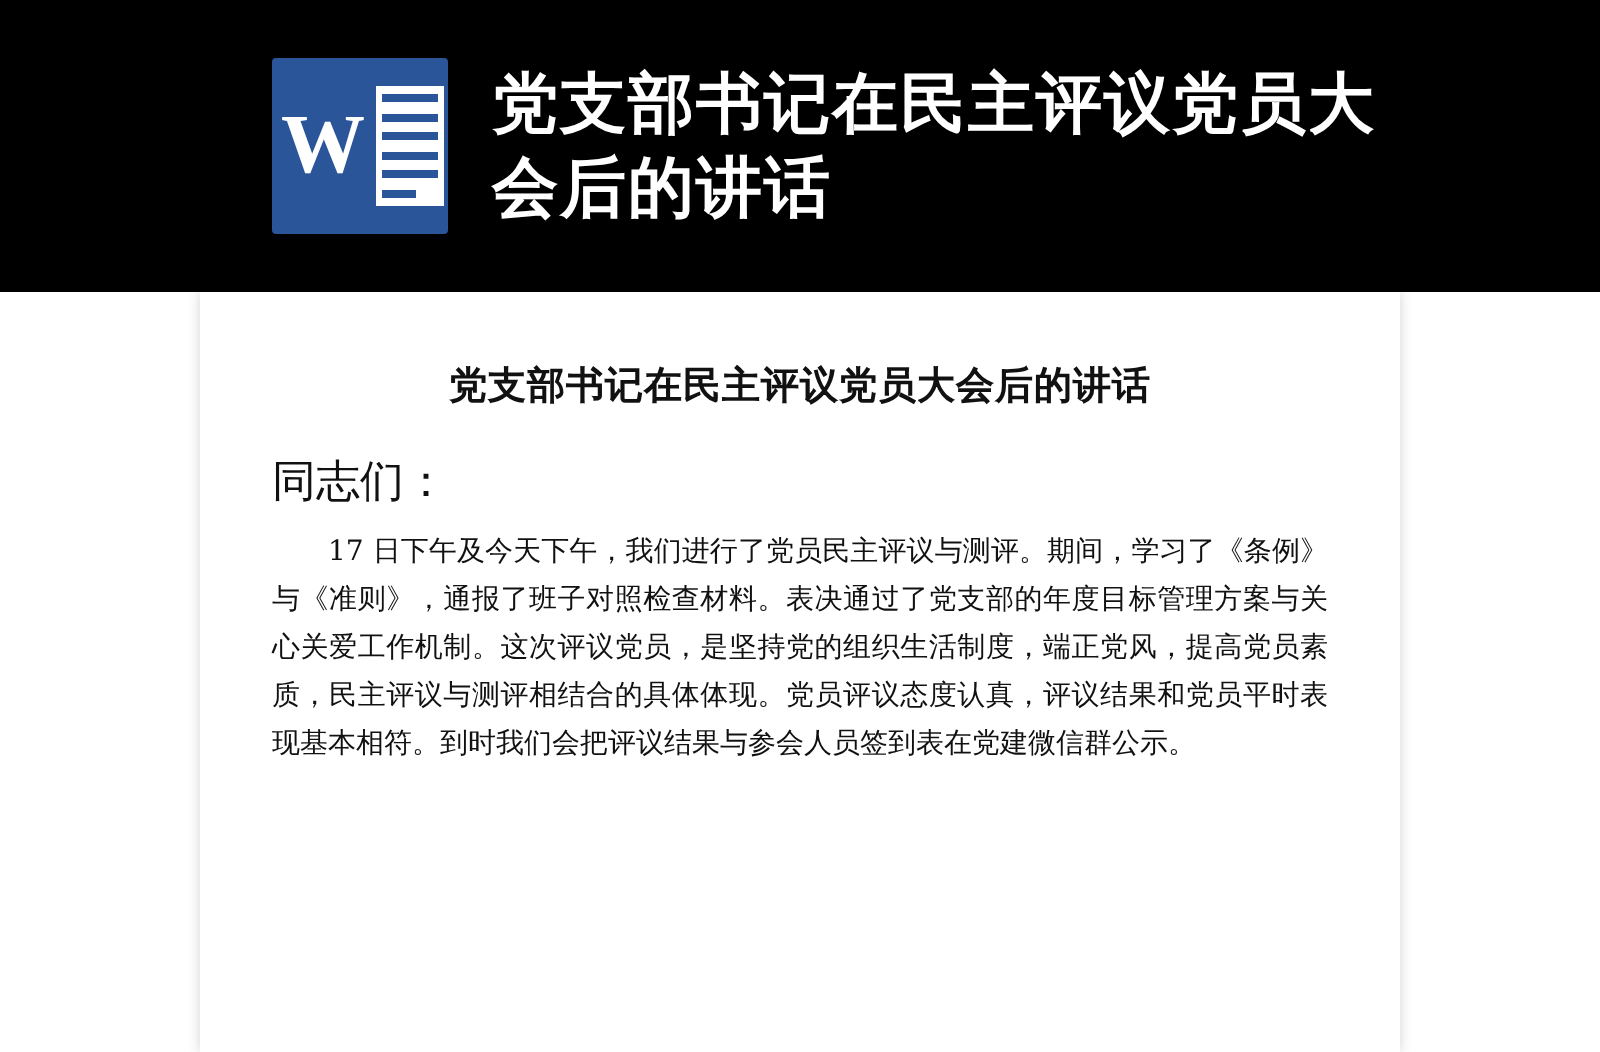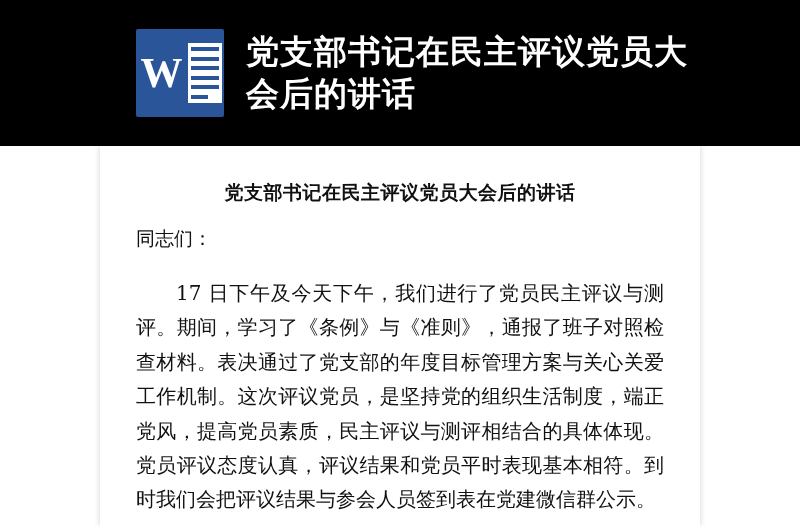--- a/index.html
+++ b/index.html
@@ -119,27 +119,27 @@
     text-align: center;
     font-family: "DejaVu Serif", serif;
     font-size: 19px;
     font-weight: bold;
     color: #111111;
     letter-spacing: 0.5px;
     margin-bottom: 20px;
   }
   .doc-salutation {
     font-family: "DejaVu Serif", serif;
-    font-size: 19px;
+    font-size: 22px;
     color: #111111;
-    margin-bottom: 24px;
+    margin-bottom: 8px;
   }
   .doc-para {
     font-family: "DejaVu Serif", serif;
-    font-size: 20px;
+    font-size: 14px;
     color: #111111;
     line-height: 1.72;
     text-align: justify;
     text-indent: 2em;
     margin: 0;
   }
   .doc-para.cont {
     text-indent: 2em;
   }
 </style>

